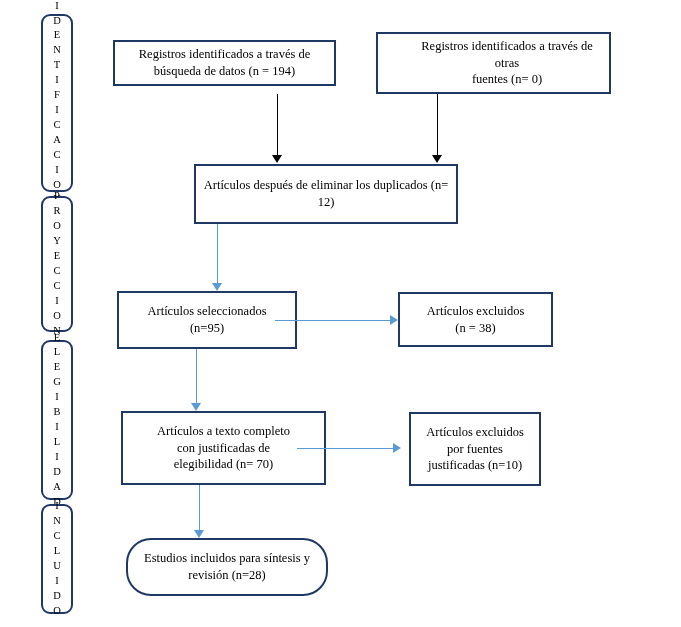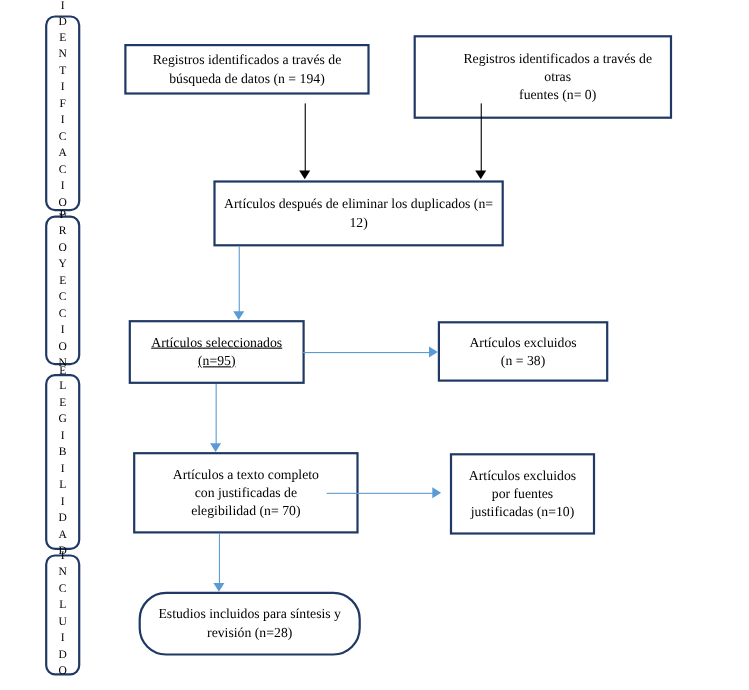--- a/index.html
+++ b/index.html
@@ -164,34 +164,34 @@
     </div>
   </div>
 
   <div class="flow-box" style="left:113px; top:40px; width:223px; height:46px;">
     <span class="txt">
       <span>Registros identificados a través de</span><br>
       <span>búsqueda de datos (n = 194)</span>
     </span>
   </div>
 
-  <div class="flow-box" style="left:376px; top:32px; width:235px; height:76px;padding-left:33px;">
+  <div class="flow-box" style="left:376px; top:32px; width:235px; height:62px;padding-left:33px;">
     <span class="txt">
       <span>Registros identificados a través de otras</span><br>
       <span>fuentes (n= 0)</span>
     </span>
   </div>
 
   <div class="flow-box" style="left:194px; top:164px; width:264px; height:60px;">
     <span class="txt">
       <span>Artículos después de eliminar los duplicados (n= 12)</span>
     </span>
   </div>
 
-  <div class="flow-box" style="left:117px; top:291px; width:160px; height:58px;text-decoration:underline;">
+  <div class="flow-box" style="left:117px; top:291px; width:180px; height:58px;">
     <span class="txt">
       <span>Artículos seleccionados</span><br>
       <span>(n=95)</span>
     </span>
   </div>
 
   <div class="flow-box" style="left:398px; top:292px; width:155px; height:55px;">
     <span class="txt">
       <span>Artículos excluidos</span><br>
       <span>(n = 38)</span>

